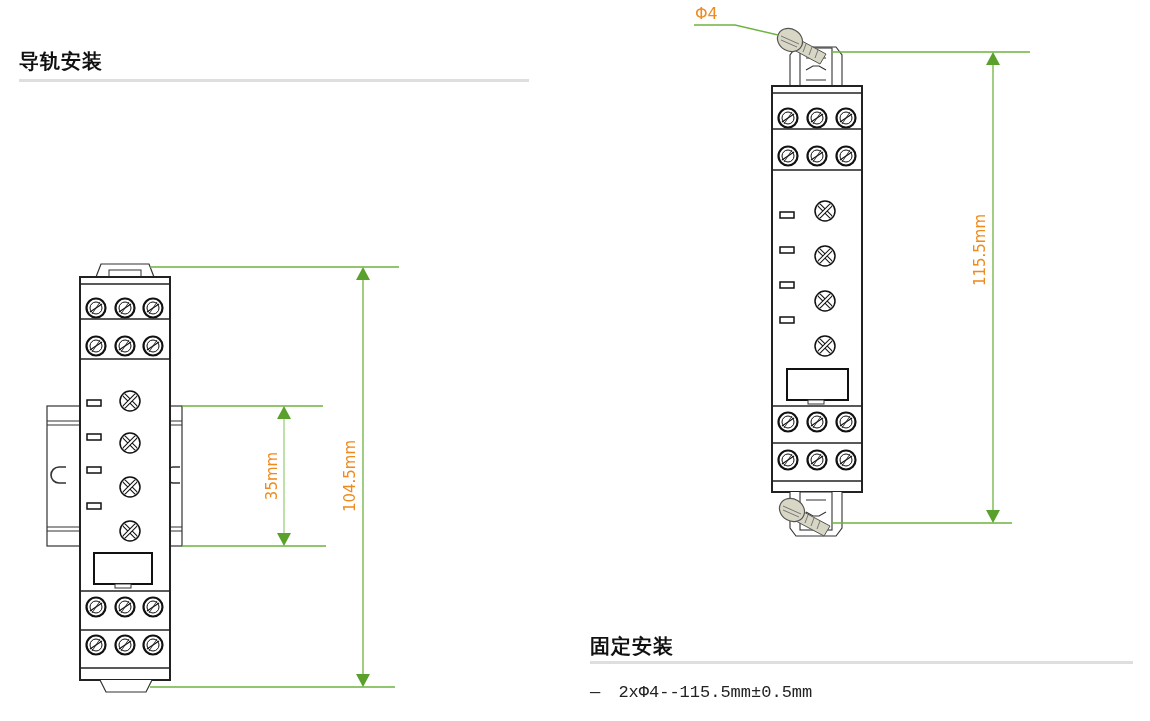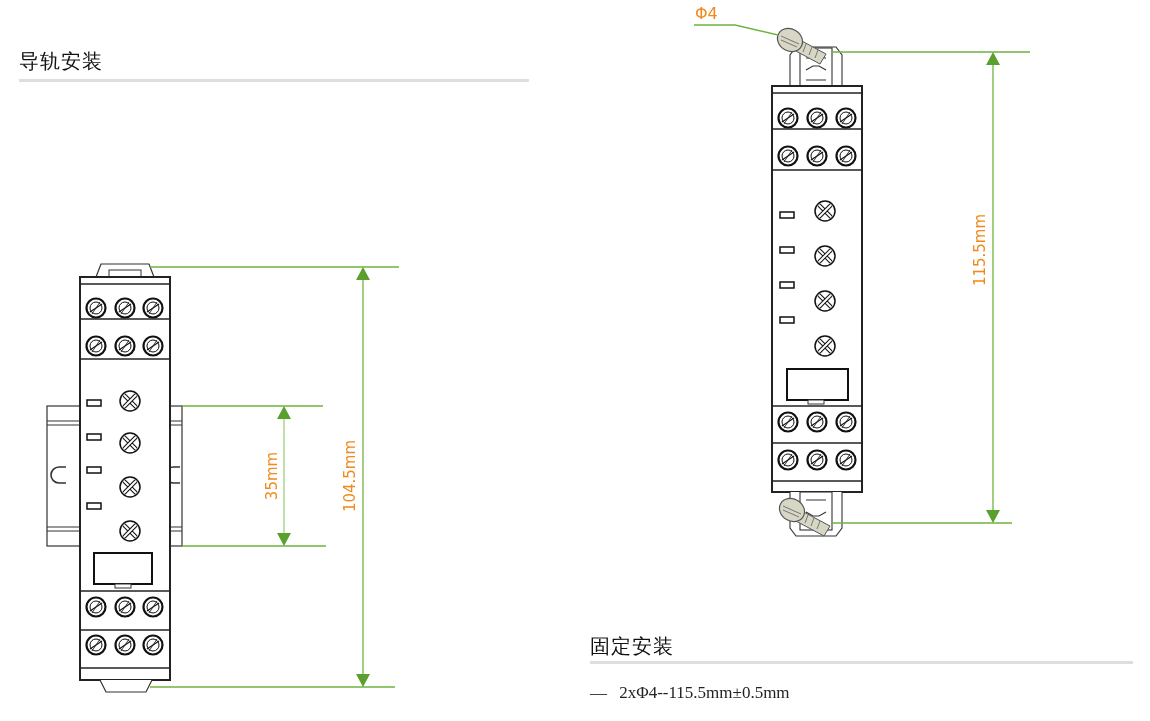--- a/index.html
+++ b/index.html
@@ -1,21 +1,21 @@
 <!DOCTYPE html>
 <html><head>
 <meta charset="utf-8">
 <style>
   html, body { margin:0; padding:0; background:#ffffff; }
   body { width:1150px; height:721px; position:relative; overflow:hidden;
          font-family:"DejaVu Sans", sans-serif; }
-  .section-title { position:absolute; font-weight:normal; font-size:20px; color:#111;
+  .section-title { position:absolute; font-weight:bold; font-size:20px; color:#111;
                    font-family:"DejaVu Sans", sans-serif; letter-spacing:1px; }
   .rule { position:absolute; height:3px; background:#dedede; }
-  .spec { position:absolute; font-size:17px; color:#222; font-family:Liberation Serif, serif; }
+  .spec { position:absolute; font-size:17px; color:#222; font-family:Liberation Mono, monospace; }
   svg { position:absolute; left:0; top:0; }
   .dimtext { font-family:"DejaVu Sans", sans-serif; font-size:15px; fill:#f08a1c; }
 </style>
 </head>
 <body>
 
 <div class="section-title" style="left:19px;top:48px;">导轨安装</div>
 <div class="rule" style="left:19px;top:79px;width:510px;"></div>
 
 <div class="section-title" style="left:590px;top:633px;text-align:center;">固定安装</div>

